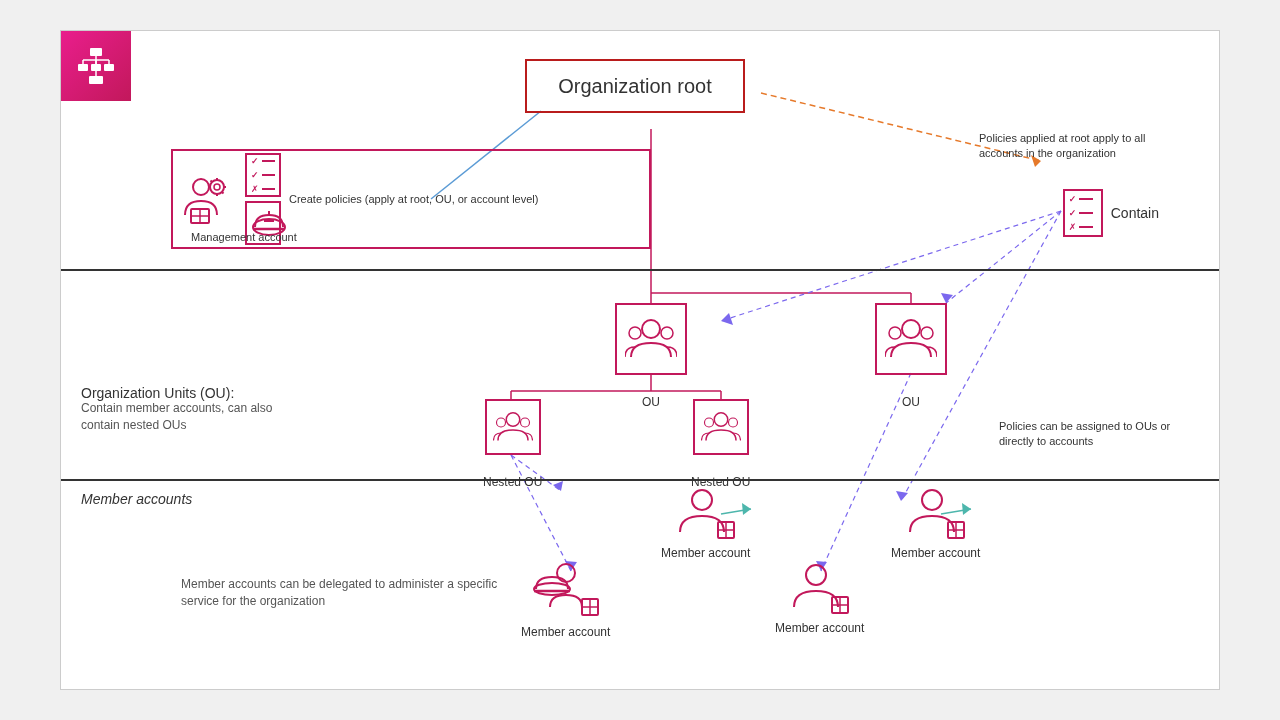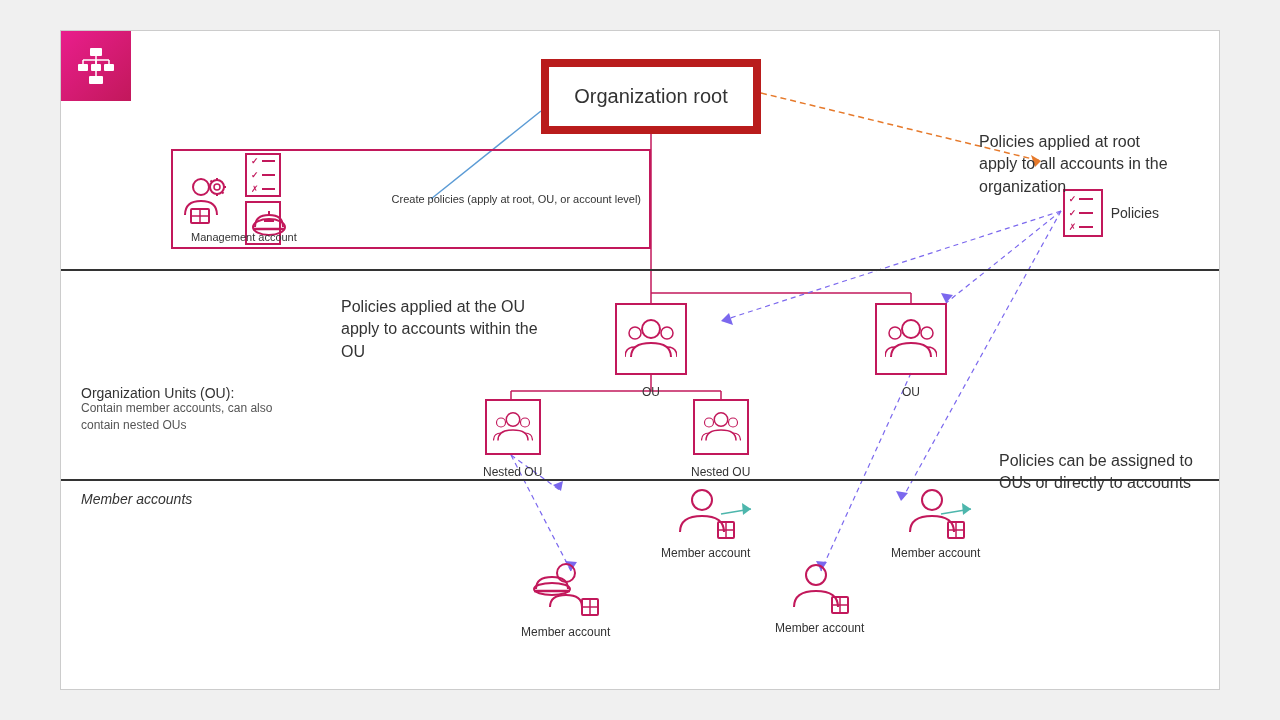--- a/index.html
+++ b/index.html
@@ -48,23 +48,23 @@
       border-bottom: 2px solid #333;
     }
     .section-member {
       position: absolute;
       top: 450px; left: 0; right: 0;
       bottom: 0;
     }
     
     .org-root-box {
       position: absolute;
-      top: 28px; left: 480px;
-      width: 220px; height: 75px;
-      border: 8px solid #b91c1c;
+      top: 28px; left: 464px;
+      width: 220px; height: 54px;
+      border: 2px solid #b91c1c;
       display: flex;
       align-items: center;
       justify-content: center;
       font-size: 20px;
       font-weight: 400;
       color: #333;
     }
     
     .mgmt-box {
       position: absolute;
@@ -107,21 +107,20 @@
       font-size: 9px;
       color: #c2185b;
     }
     
     .mgmt-text-block {
       display: flex;
       flex-direction: column;
       justify-content: center;
       gap: 4px;
       flex: 1;
-      text-align: right;
     }
     .mgmt-text-item {
       font-size: 11px;
       color: #333;
       line-height: 1.3;
     }
     
     .policies-box {
       position: absolute;
       top: 158px; right: 60px;
@@ -130,21 +129,21 @@
       gap: 8px;
       font-size: 14px;
       color: #333;
     }
     
     .ou-icon {
       position: absolute;
       display: flex;
       flex-direction: column;
       align-items: center;
-      gap: 10px;
+      gap: 20px;
     }
     .ou-icon-box {
       width: 72px; height: 72px;
       border: 2px solid #c2185b;
       display: flex;
       align-items: center;
       justify-content: center;
     }
     .ou-icon-box-sm {
       width: 56px; height: 56px;
@@ -161,21 +160,21 @@
     .member-icon {
       position: absolute;
       display: flex;
       flex-direction: column;
       align-items: center;
       gap: 4px;
     }
     
     .annotation {
       position: absolute;
-      font-size: 16px;
+      font-size: 11px;
       color: #333;
       line-height: 1.4;
     }
     
     .section-label {
       position: absolute;
       font-size: 14px;
       color: #333;
       font-weight: 500;
     }
@@ -332,38 +331,34 @@
         </div>
       <div class="check-line">
           <span style="color:#c2185b;font-weight:bold;">✓</span>
           <span style="background:#c2185b;width:14px;height:2px;display:inline-block;"></span>
         </div>
       <div class="check-line">
           <span style="color:#c2185b;">✗</span>
           <span style="background:#c2185b;width:14px;height:2px;display:inline-block;"></span>
         </div>
     </div>
-    <span style="font-size:14px;">Policies</span>
+    <span style="font-size:14px;">Contain</span>
   </div>
 
   <div class="annotation" style="top:100px;right:40px;text-align:left;max-width:200px;">
     <span>Policies applied at root apply to all
 accounts in the organization</span>
   </div>
 
   <div class="section-ou"></div>
 
   <div class="section-label" style="top:330px;left:20px;margin-top:24px;">Organization Units (OU):</div>
   <div class="section-sublabel" style="top:369px;left:20px;max-width:200px;">Contain member accounts, can also
 contain nested OUs</div>
-  <div class="annotation" style="top:265px;left:280px;max-width:220px;">
-    <span>Policies applied at the OU apply to
-accounts within the OU</span>
-  </div>
-  <div class="annotation" style="top:388px;right:20px;max-width:200px;margin-top:31px;">
+  <div class="annotation" style="top:388px;right:20px;max-width:200px;">
     <span>Policies can be assigned to
 OUs or directly to accounts</span>
   </div>
 
   <div class="ou-icon" style="top:272px;left:554px;">
     <div class="ou-icon-box">
       <svg width="52" height="48" viewBox="0 0 52 48">
 
         <circle cx="26" cy="14" r="9" fill="none" stroke="#c2185b" stroke-width="2"></circle>
         <path d="M6 42 Q6 28 26 28 Q46 28 46 42" fill="none" stroke="#c2185b" stroke-width="2"></path>
@@ -413,20 +408,22 @@
         <path d="M0 42 Q0 32 10 32" fill="none" stroke="#c2185b" stroke-width="1.5"></path>
         <circle cx="42" cy="18" r="6" fill="none" stroke="#c2185b" stroke-width="1.5"></circle>
         <path d="M52 42 Q52 32 42 32" fill="none" stroke="#c2185b" stroke-width="1.5"></path>
       </svg>
     </div>
     <span class="ou-label">Nested OU</span>
   </div>
 
   <div class="section-member"></div>
   <div class="section-label" style="top:460px;left:20px;font-style:italic;">Member accounts</div>
+  <div class="section-sublabel" style="top:545px;left:120px;max-width:340px;">Member accounts can be delegated to administer
+a specific service for the organization</div>
 
   <div class="member-icon" style="top:455px;left:600px;">
     <svg width="64" height="56" viewBox="0 0 64 56">
       <circle cx="28" cy="14" r="10" fill="none" stroke="#c2185b" stroke-width="2"></circle>
       <path d="M6 46 Q6 30 28 30 Q50 30 50 46" fill="none" stroke="#c2185b" stroke-width="2"></path>
 
       <rect x="44" y="36" width="16" height="16" rx="1" fill="none" stroke="#c2185b" stroke-width="2"></rect>
       <line x1="44" y1="44" x2="60" y2="44" stroke="#c2185b" stroke-width="1.5"></line>
       <line x1="52" y1="36" x2="52" y2="52" stroke="#c2185b" stroke-width="1.5"></line>
     </svg>

